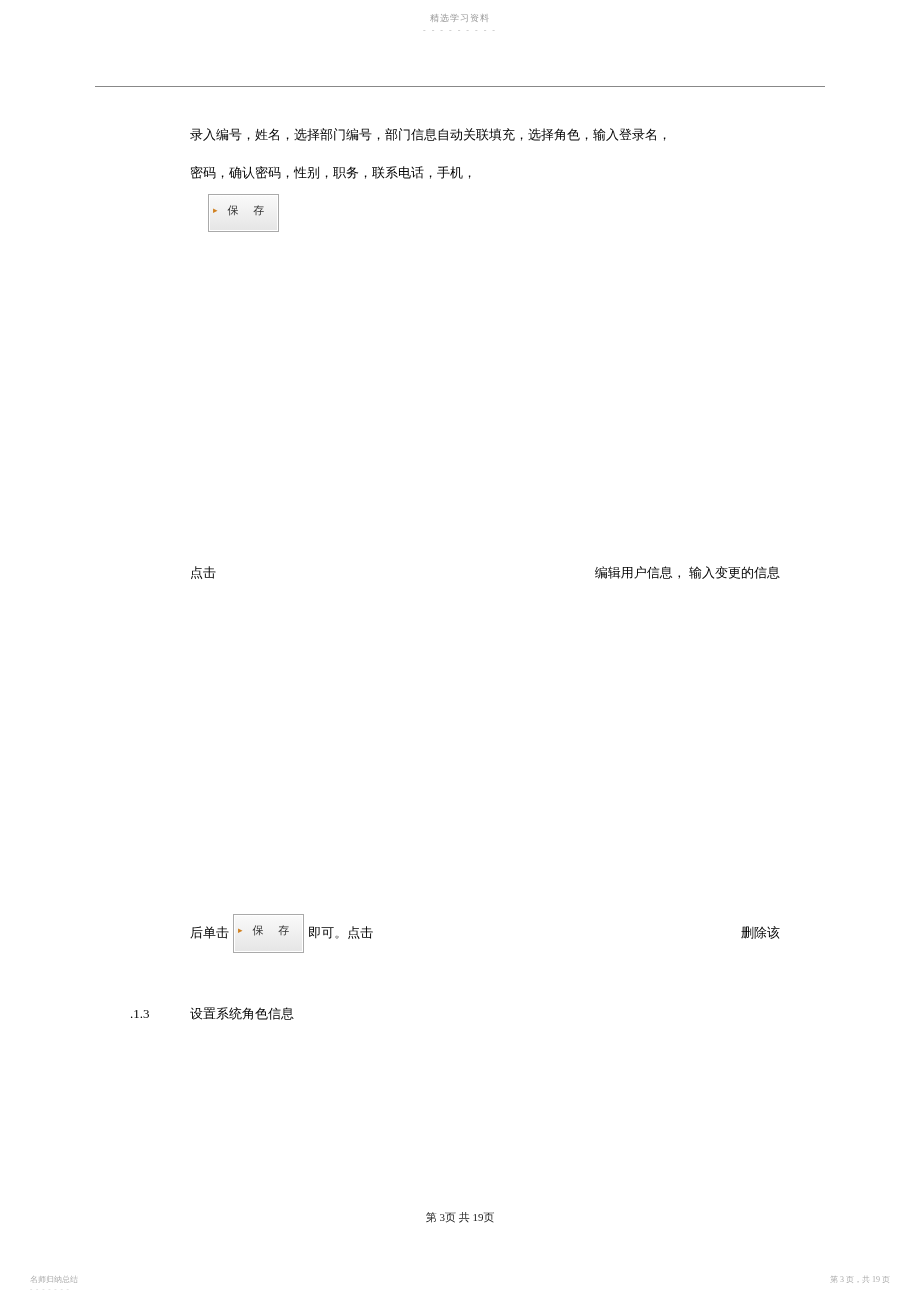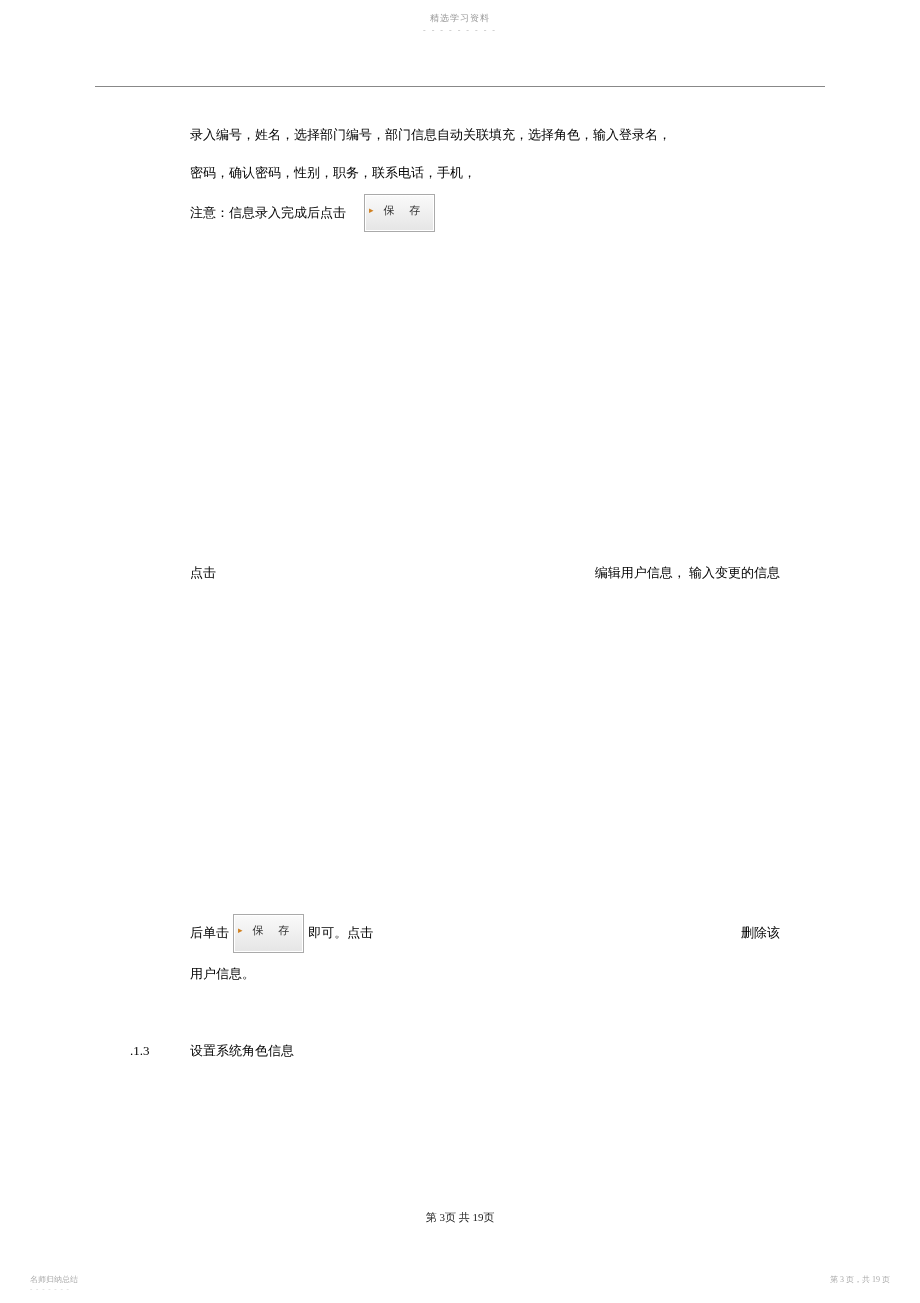--- a/index.html
+++ b/index.html
@@ -129,21 +129,20 @@
 <div class="header-dashes">- - - - - - - - -</div>
 
 <div class="hr-line"></div>
 
 <div class="content">
 
   <div class="para">录入编号，姓名，选择部门编号，部门信息自动关联填充，选择角色，输入登录名，</div>
   <div class="para">密码，确认密码，性别，职务，联系电话，手机，</div>
 
   <div class="para row-with-btn">
-    <span>注意：信息录入完成后点击</span>
     <span style="width:14px"></span>
     <span class="btn-img">保 存</span>
   </div>
 
   <div style="height:320px"></div>
 
   <div class="para spread-row">
     <span>点击</span>
     <span>编辑用户信息， 输入变更的信息</span>
   </div>
@@ -152,21 +151,20 @@
 
   <div class="para spread-row" style="align-items:center;">
     <span style="display:flex;align-items:center;">
       <span>后单击</span>
       <span class="btn-img">保 存</span>
       <span>即可。点击</span>
     </span>
     <span>删除该</span>
   </div>
 
-  <div class="para">用户信息。</div>
 
 
   <div style="height:40px"></div>
 
   <div class="para" style="position:relative;">
     <span class="section-num" style="left:-60px;position:absolute;">.1.3</span>
     <span class="section-title">设置系统角色信息</span>
   </div>
 
   <div style="height:40px"></div>

